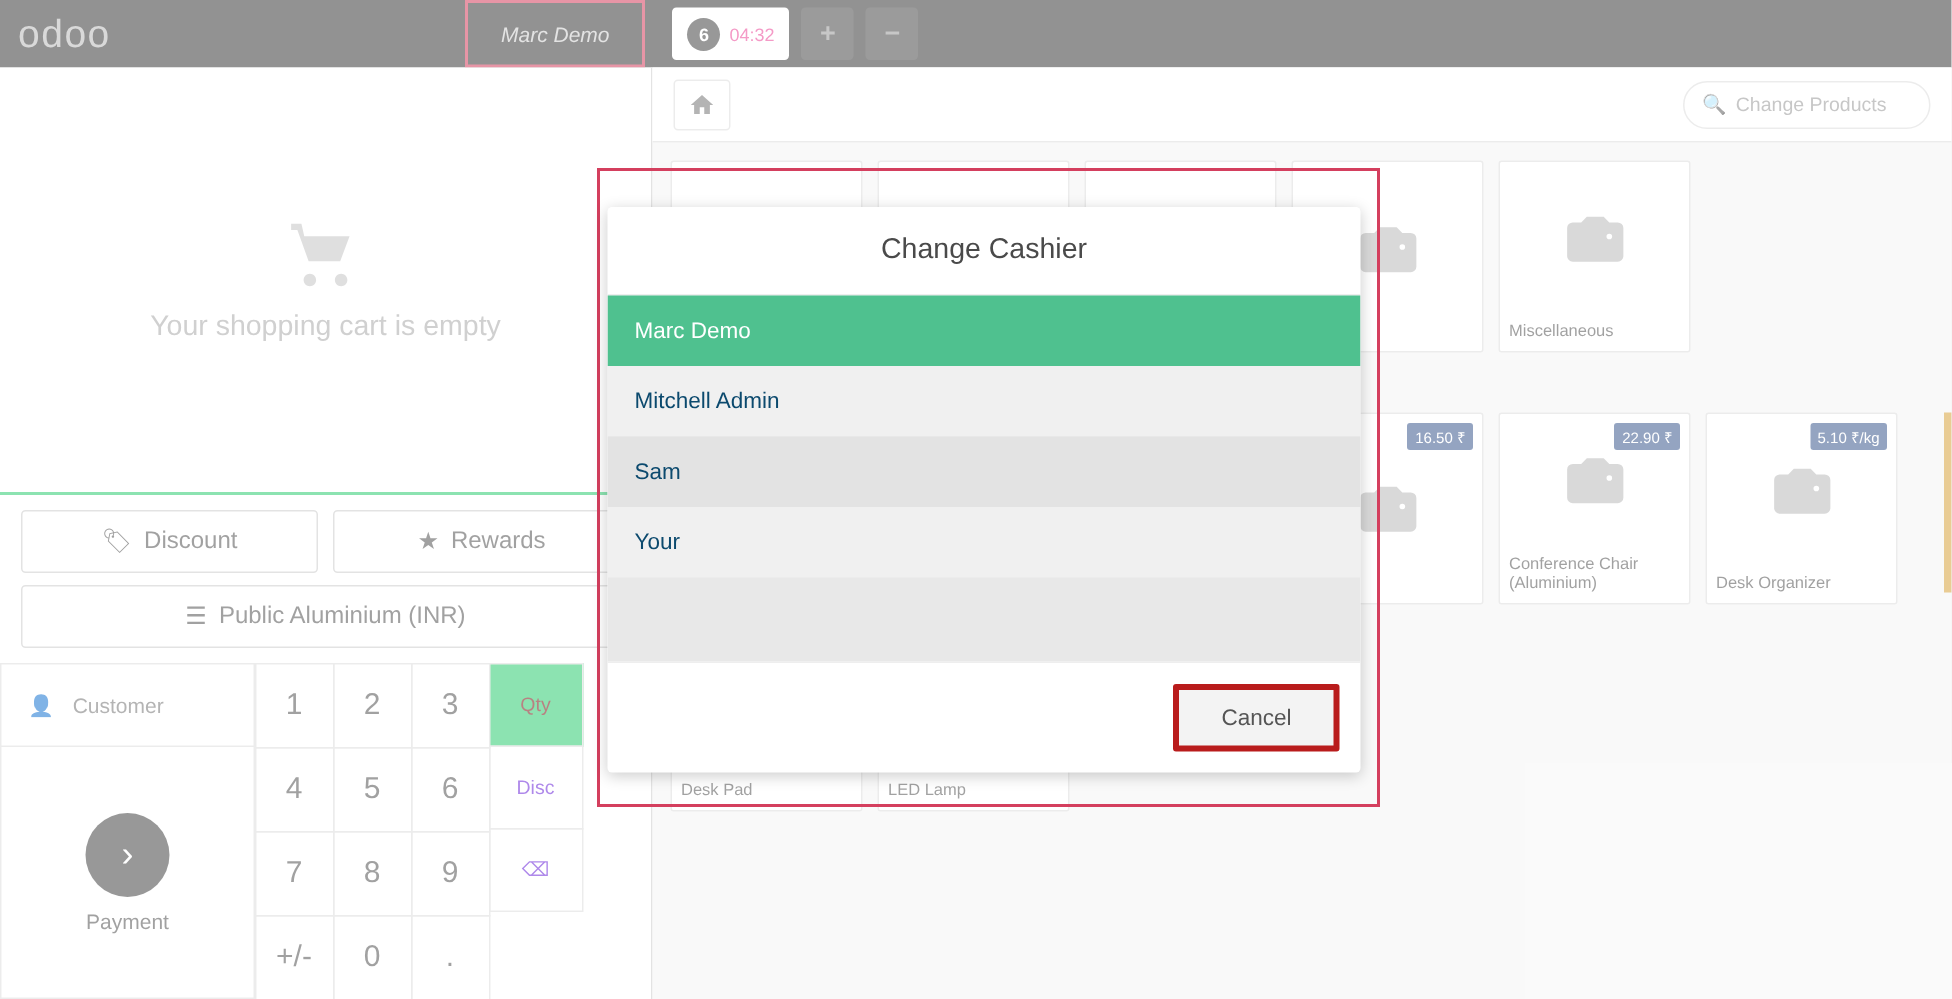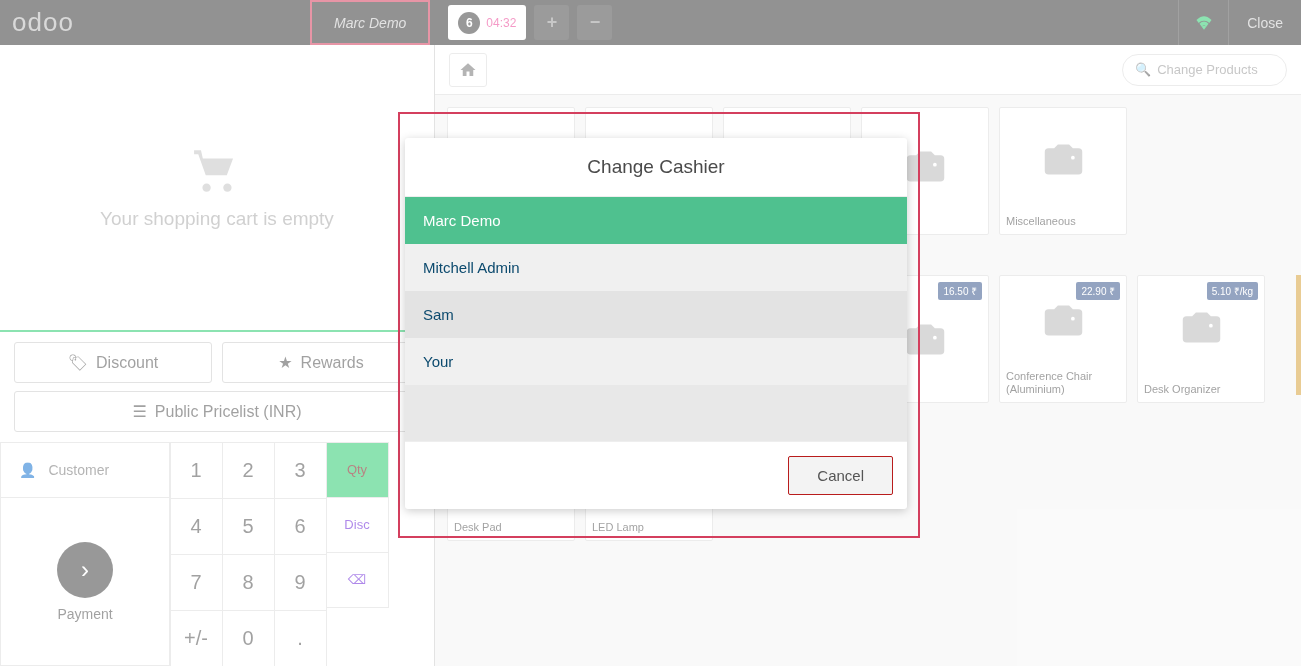--- a/index.html
+++ b/index.html
@@ -67,21 +67,21 @@
   .modal-border { position: absolute; top: 112px; left: 398px; width: 522px; height: 426px; border: 2px solid #d43f5e; z-index: 9; }
   .modal { position: absolute; top: 138px; left: 405px; width: 502px; background: #fff; z-index: 20; border-radius: 3px; box-shadow: 0 2px 10px rgba(0,0,0,0.2); overflow: hidden; }
   .modal-head { padding: 18px; text-align: center; font-size: 19px; font-weight: 500; color: #4a4a4a; border-bottom: 1px solid #eee; }
   .modal-list { background: #e8e8e8; }
   .cashier-item { padding: 15px 18px; font-size: 15px; font-weight: 500; color: #0c4a6e; }
   .cashier-item.selected { background: #4fc18f; color: #fff; }
   .cashier-item:nth-child(even):not(.selected) { background: #f0f0f0; }
   .cashier-item:nth-child(odd):not(.selected) { background: #e3e3e3; }
   .modal-pad { height: 56px; background: #e8e8e8; }
   .modal-foot { padding: 14px; display: flex; justify-content: flex-end; border-top: 1px solid #eee; }
-  .cancel-btn { background: #f3f3f3; border: 1px solid #b91c1c; padding: 10px 28px; font-size: 15px; color: #555; border-radius: 2px; text-align: right; }
+  .cancel-btn { background: #f3f3f3; border: 4px solid #b91c1c; padding: 10px 28px; font-size: 15px; color: #555; border-radius: 2px; text-align: right; }
 
   .right-edge { position: absolute; right: 0; top: 275px; width: 5px; height: 120px; background: #d8a23c; z-index: 2; }
 </style>
 </head>
 <body>
 
 <div class="topbar">
   <div class="logo">odoo</div>
   <div class="cashier-name">Marc Demo</div>
   <div class="tab-group">
@@ -89,28 +89,20 @@
       <div class="tab-num">6</div>
       <div class="tab-time">04:32</div>
     </div>
     <div class="tab-btn">
         <span>+</span>
       </div>
     <div class="tab-btn">
         <span>−</span>
       </div>
   </div>
-  <div class="topbar-right">
-    <div class="wifi">
-      <svg viewBox="0 0 24 24" width="18" height="18" fill="#2ecc71">
-          <path d="M12 21l3-4c-1-1-2-1.5-3-1.5s-2 .5-3 1.5zm-6-8l3 4c1.5-1.5 3-2 3-2s1.5.5 3 2l3-4c-2-2-4-3-6-3s-4 1-6 3zm-4-5l3 4c2-2 4.5-3 7-3s5 1 7 3l3-4C18 4 15 3 12 3S6 4 2 8z"></path>
-        </svg>
-    </div>
-    <div class="close-btn">Close</div>
-  </div>
 </div>
 
 <div class="main">
 
   <div class="left">
     <div class="cart-empty">
       <svg class="cart-icon-svg" viewBox="0 0 24 24">
           <path d="M7 18c-1.1 0-2 .9-2 2s.9 2 2 2 2-.9 2-2-.9-2-2-2zm10 0c-1.1 0-2 .9-2 2s.9 2 2 2 2-.9 2-2-.9-2-2-2zM7.2 14h9.5l3-8H5.2L4.3 2H1v2h2l3.6 10z"></path>
         </svg>
       <div class="cart-text">Your shopping cart is empty</div>
@@ -121,21 +113,21 @@
             <span>🏷</span>
             <span>Discount</span>
           </div>
         <div class="btn">
             <span>★</span>
             <span>Rewards</span>
           </div>
       </div>
       <div class="btn btn-full">
           <span>☰</span>
-          <span>Public Pricelist (INR)</span>
+          <span>Public Aluminium (INR)</span>
         </div>
     </div>
     <div class="keypad-area">
       <div class="customer-col">
         <div class="customer-btn">
           <span>👤</span>
           <span>Customer</span>
         </div>
         <div class="payment-btn">
           <div class="pay-circle">›</div>

